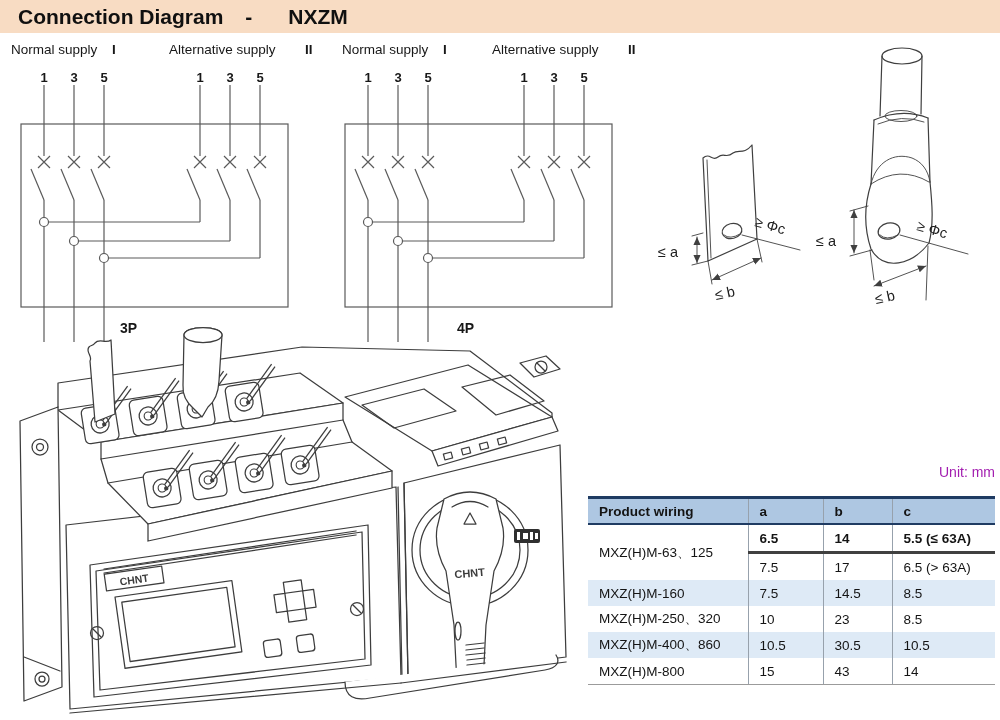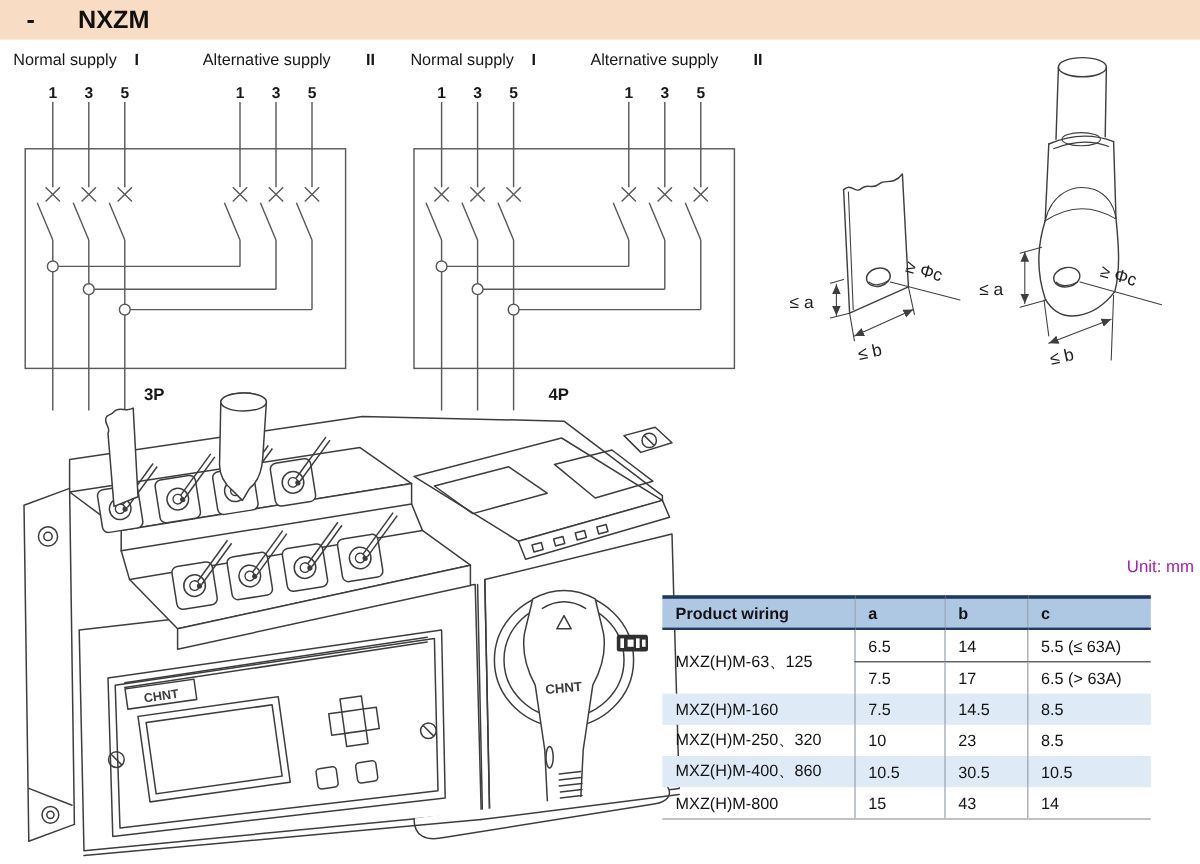--- a/index.html
+++ b/index.html
@@ -27,28 +27,28 @@
   .lug path,.lug line,.lug ellipse{stroke:#3f3f3f;stroke-width:1.2;fill:none;stroke-linejoin:round;stroke-linecap:round;}
   .lug .thin{stroke-width:0.9;}
   .lug text{stroke:none;fill:#1d1d1d;font-size:14.5px;}
   .dev path,.dev rect,.dev line,.dev ellipse,.dev circle,.dev polyline{stroke:#3d3d3d;stroke-width:1.25;fill:none;stroke-linejoin:round;stroke-linecap:round;}
   .dev .w{fill:#fff;}
   .dev .dk{fill:#2f2f2f;stroke:none;}
   .dev .wh{fill:#fff;stroke:none;}
   .dev text{stroke:none;fill:#3c3c3c;font-weight:bold;}
   
   #unit-note{position:absolute;left:840px;top:464px;width:155px;text-align:right;font-size:14px;color:#a21caf;}
-  #spec-table{position:absolute;left:552px;top:496px;width:407px;border-collapse:collapse;
+  #spec-table{position:absolute;left:588px;top:496px;width:407px;border-collapse:collapse;
               font-size:13.5px;color:#141414;table-layout:fixed;}
   #spec-table th{background:var(--table-header-bg);text-align:left;font-weight:bold;
                  padding:4px 8px 4px 11px;border-top:3px solid var(--table-dark-border);
                  border-bottom:2px solid var(--table-dark-border);height:16px;}
   #spec-table td{padding:3px 8px 3px 11px;height:20px;}
   #spec-table .bl{border-left:1px solid #97a1ac;}
-  #spec-table .sub{border-bottom:1px solid #404040;}
+  #spec-table .sub{border-bottom:3px solid #404040;font-weight:bold;}
   #spec-table tr.stripe td{background:var(--table-stripe-bg);}
   #spec-table tr.last td{border-bottom:1.6px solid #9b9b9b;}
 </style>
 </head>
 <body>
 
 <div id="page">
 
   <svg width="0" height="0" style="position:absolute">
     <defs>
@@ -68,20 +68,21 @@
       <marker id="arr" viewBox="0 0 10 10" refX="9" refY="5" markerWidth="9" markerHeight="9" orient="auto-start-reverse" markerUnits="userSpaceOnUse">
         <path d="M0,1 L9,5 L0,9 Z" fill="#3f3f3f"></path>
       </marker>
       <pattern id="hatch" width="5" height="5" patternUnits="userSpaceOnUse" patternTransform="rotate(45)">
         <line x1="0" y1="0" x2="0" y2="5" stroke="#2c2c2c" stroke-width="1.6"></line>
       </pattern>
     </defs>
   </svg>
 
   <div id="titlebar">
+    <span class="t t1">Connection Diagram</span>
     <span class="t sep">-</span>
     <span class="t">NXZM</span>
   </div>
 
   <svg class="circ" style="position:absolute;left:8px;top:38px" width="322" height="312" viewBox="0 0 322 312">
     <text class="lbl" x="3" y="16">Normal supply</text>
     <text class="rn" x="104" y="16">I</text>
     <text class="lbl" x="161" y="16">Alternative supply</text>
     <text class="rn" x="297" y="16">II</text>
     <text class="num" x="36" y="44">1</text>

